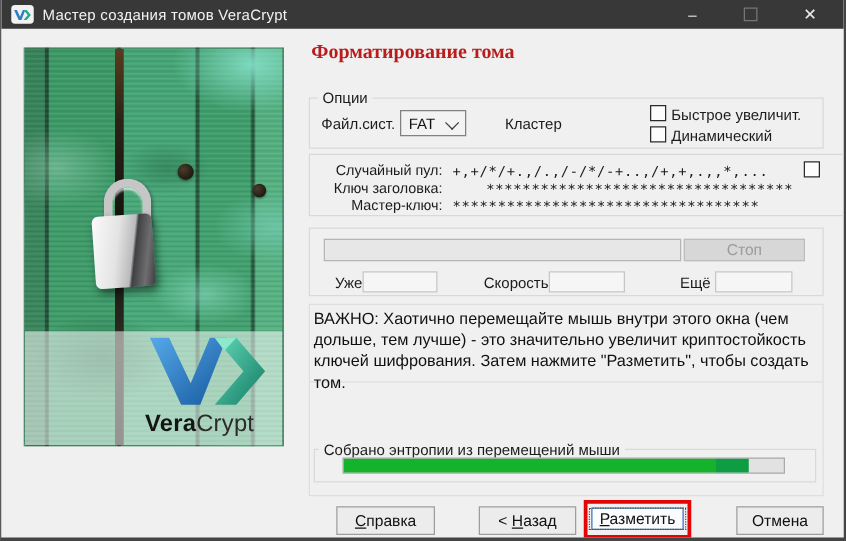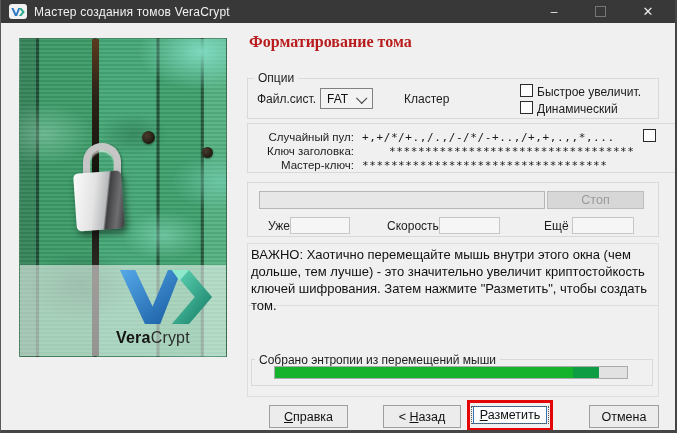--- a/index.html
+++ b/index.html
@@ -43,21 +43,21 @@
   .knot.k3{left:176px;top:258px;width:10px;height:10px;}
   .hasp{position:absolute;left:60px;top:138px;width:38px;height:24px;background:linear-gradient(120deg,#352c22,#181410);border-radius:3px;}
   .shackle{position:absolute;left:63px;top:104px;width:38px;height:38px;border:7px solid #c6c6c6;border-bottom:none;
            border-radius:19px 19px 0 0;box-sizing:border-box;
            box-shadow:inset 0 2px 2px rgba(255,255,255,.7), 1px 1px 3px rgba(0,0,0,.45);}
   .lockbody{position:absolute;left:55px;top:133px;width:48px;height:58px;border-radius:5px;transform:rotate(-4deg);
             background:linear-gradient(100deg,#fbfbfb 0%,#e3e3e3 40%,#b9babc 62%,#404043 66%,#6e6e71 84%,#3a3a3d 100%);
             box-shadow:2px 4px 7px rgba(0,0,0,.5);}
   .brandband{position:absolute;left:0;bottom:0;width:100%;height:91px;background:rgba(252,252,252,.55);}
   .brandlogo{position:absolute;left:98px;top:3px;}
-  .brandtext{position:absolute;left:96px;top:64px;width:100px;font-size:16px;color:#141414;letter-spacing:.2px;}
+  .brandtext{position:absolute;left:96px;top:64px;width:100px;font-size:19px;color:#141414;letter-spacing:.2px;}
   .brandtext b{font-weight:bold;}
   .brandtext span{font-weight:normal;color:#2b2b2b;}
   
   .page-title{position:absolute;left:248px;top:33px;font-family:"Liberation Serif",serif;font-weight:bold;font-size:16px;color:#b91c1c;}
   .grp{position:absolute;box-sizing:border-box;border:1px solid #d9d9d9;}
   .grp-label{position:absolute;top:-8px;left:6px;background:#f0f0f0;padding:0 4px;font-size:12px;color:#1c1c1c;}
   .lbl{font-size:12px;color:#1c1c1c;}
   .combo{position:absolute;box-sizing:border-box;border:1px solid #818181;background:#f3f3f3;display:flex;align-items:center;
          font-size:12px;color:#111;padding-left:6px;}
   .chev{position:absolute;right:7px;top:6px;width:7px;height:7px;border-right:1.5px solid #3c3c3c;border-bottom:1.5px solid #3c3c3c;transform:rotate(45deg) translateY(-1px);}

